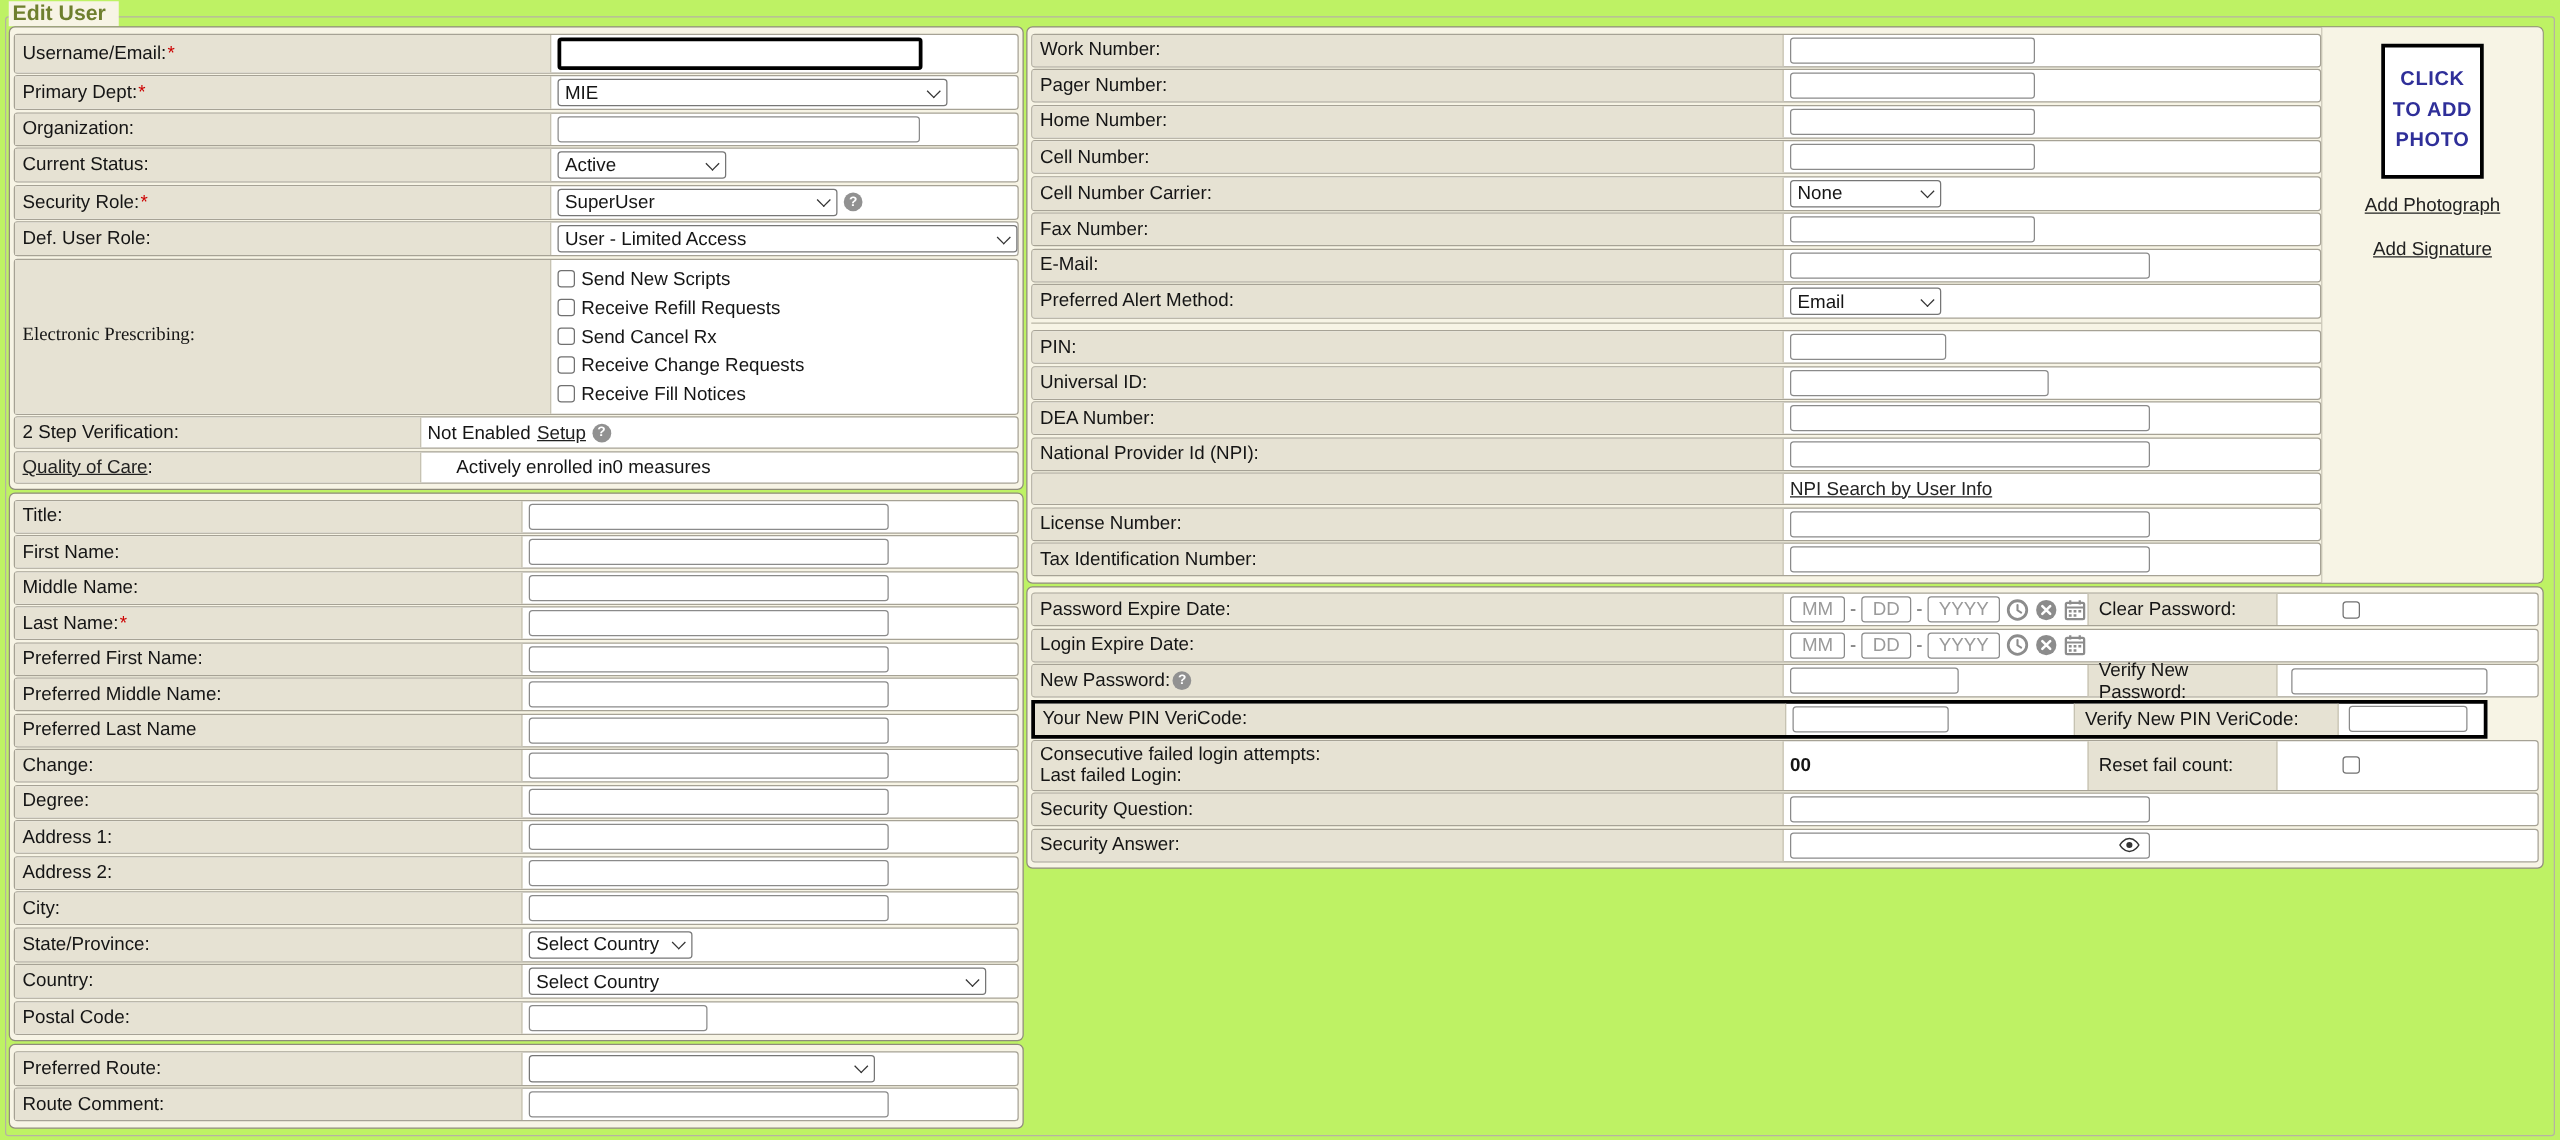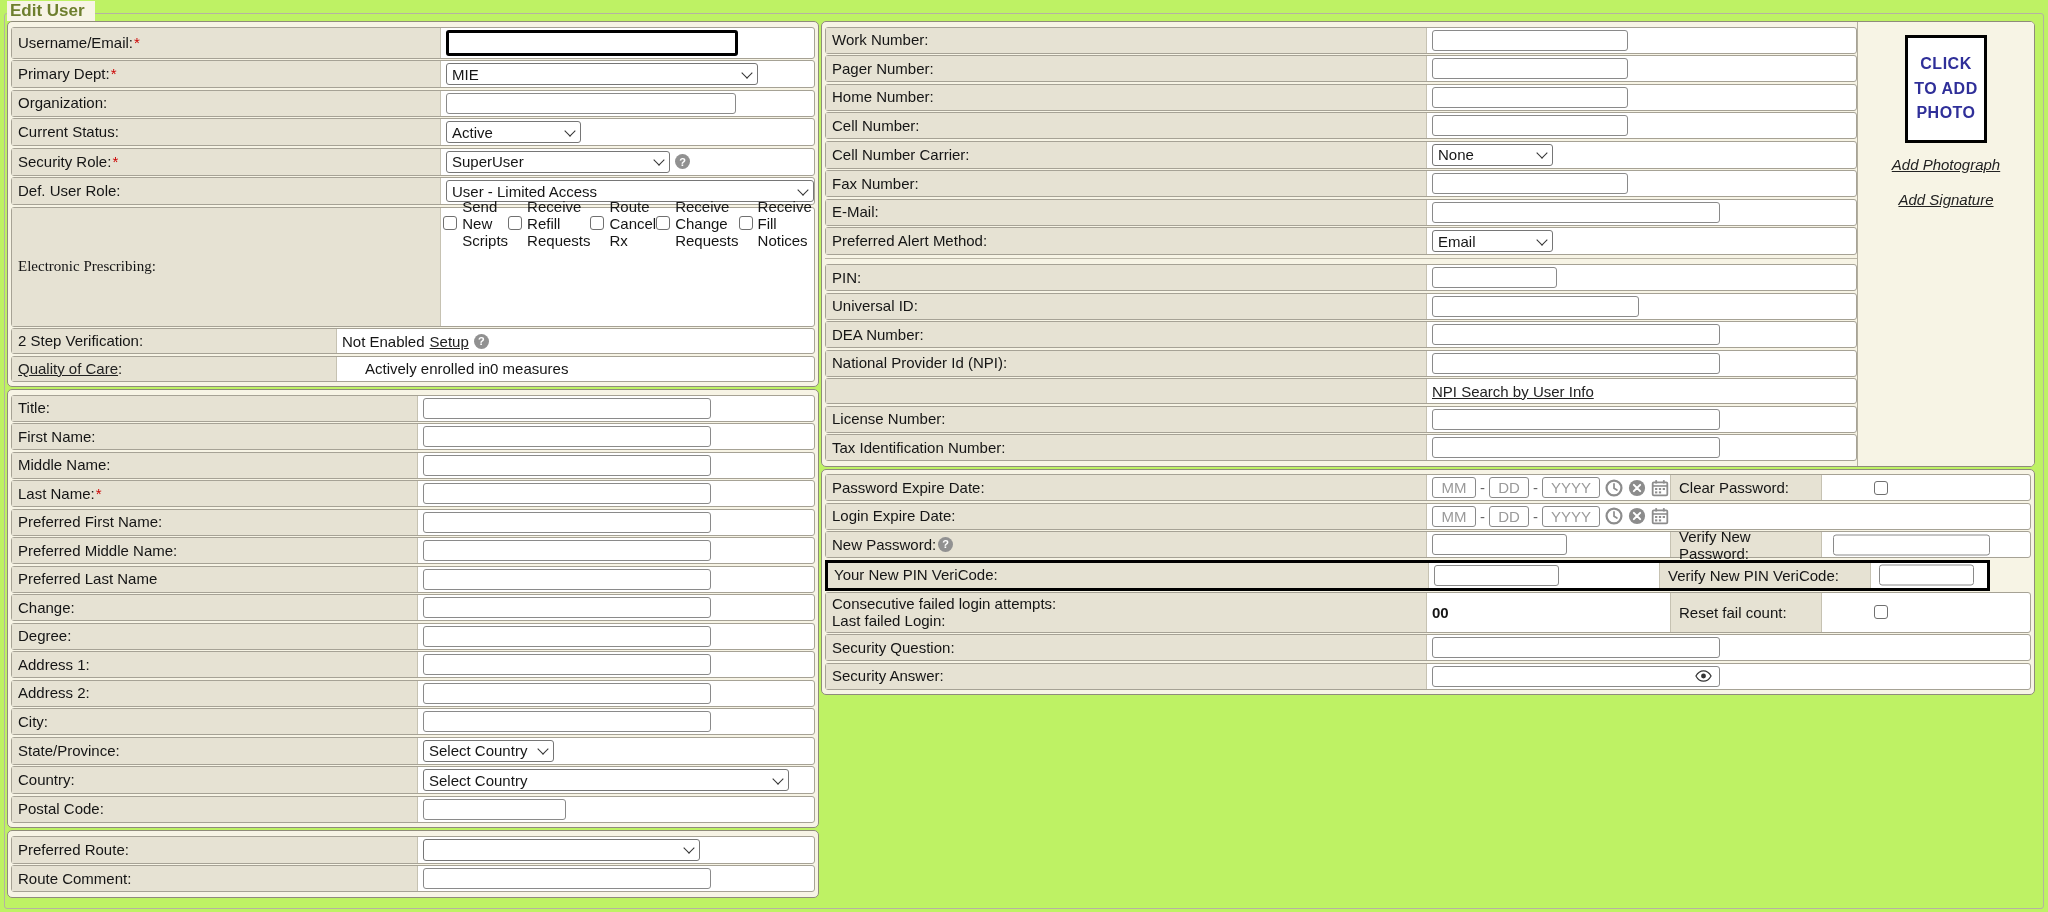--- a/index.html
+++ b/index.html
@@ -32,25 +32,25 @@
   .dt{text-align:center;color:#555;}
   .dsep{color:#666;margin:0 -1px;}
   .icn{display:inline-flex;flex:none;align-items:center;}
   .sep{height:2px;border-top:1px solid #b9b5a5;margin:3px 0 3px;}
   .l2cell{position:absolute;top:0;bottom:0;background:#e6e2d3;border-left:1px solid #c6c2b2;border-right:1px solid #c6c2b2;display:flex;align-items:center;padding:0 8px;box-sizing:border-box;}
   .abs{position:absolute;top:50%;transform:translateY(-50%);}
   .vericode-row{border:3px solid #000;border-radius:0;width:1165px;min-height:30px;}
   .photo-col{width:176px;flex:none;border-left:1px solid #b3af9f;margin:-3px -3px -3px 0;display:flex;flex-direction:column;align-items:center;background:#f7f4e5;border-radius:0 4px 4px 0;}
   .photo-box{margin-top:13px;width:82px;height:108px;background:#fff;border:3px solid #000;box-sizing:border-box;display:flex;flex-direction:column;align-items:center;justify-content:center;cursor:pointer;}
   .photo-box span{color:#2f2f99;font-weight:bold;font-size:16px;letter-spacing:0.5px;line-height:1.55;white-space:nowrap;}
-  .addlink{margin-top:13px;color:#222;text-decoration:underline;cursor:pointer;font-style:italic;}
+  .addlink{margin-top:13px;color:#222;text-decoration:underline;cursor:pointer;}
   .bold{font-weight:bold;}
   .eye-wrap{position:absolute;right:8px;top:50%;transform:translateY(-50%);display:inline-flex;}
   .tall-lbl{align-items:center;font-family:Liberation Serif, serif;}
-  .ep-fld{flex-direction:row;align-items:flex-start;justify-content:center;padding:4px 5px;gap:0;}
+  .ep-fld{flex-direction:column;align-items:flex-start;justify-content:center;padding:4px 5px;gap:0;}
 </style>
 </head>
 <body>
 
 <div class="canvas">
   <div class="fieldset">
     <div class="legend">Edit User</div>
 
     <div class="left-col">
 
@@ -135,21 +135,21 @@
             <label class="cbline">
                 <span class="cb"></span>
                 <span>Send New Scripts</span>
               </label>
             <label class="cbline">
                 <span class="cb"></span>
                 <span>Receive Refill Requests</span>
               </label>
             <label class="cbline">
                 <span class="cb"></span>
-                <span>Route Cancel Rx</span>
+                <span>Send Cancel Rx</span>
               </label>
             <label class="cbline">
                 <span class="cb"></span>
                 <span>Receive Change Requests</span>
               </label>
             <label class="cbline">
                 <span class="cb"></span>
                 <span>Receive Fill Notices</span>
               </label>
           </div>

